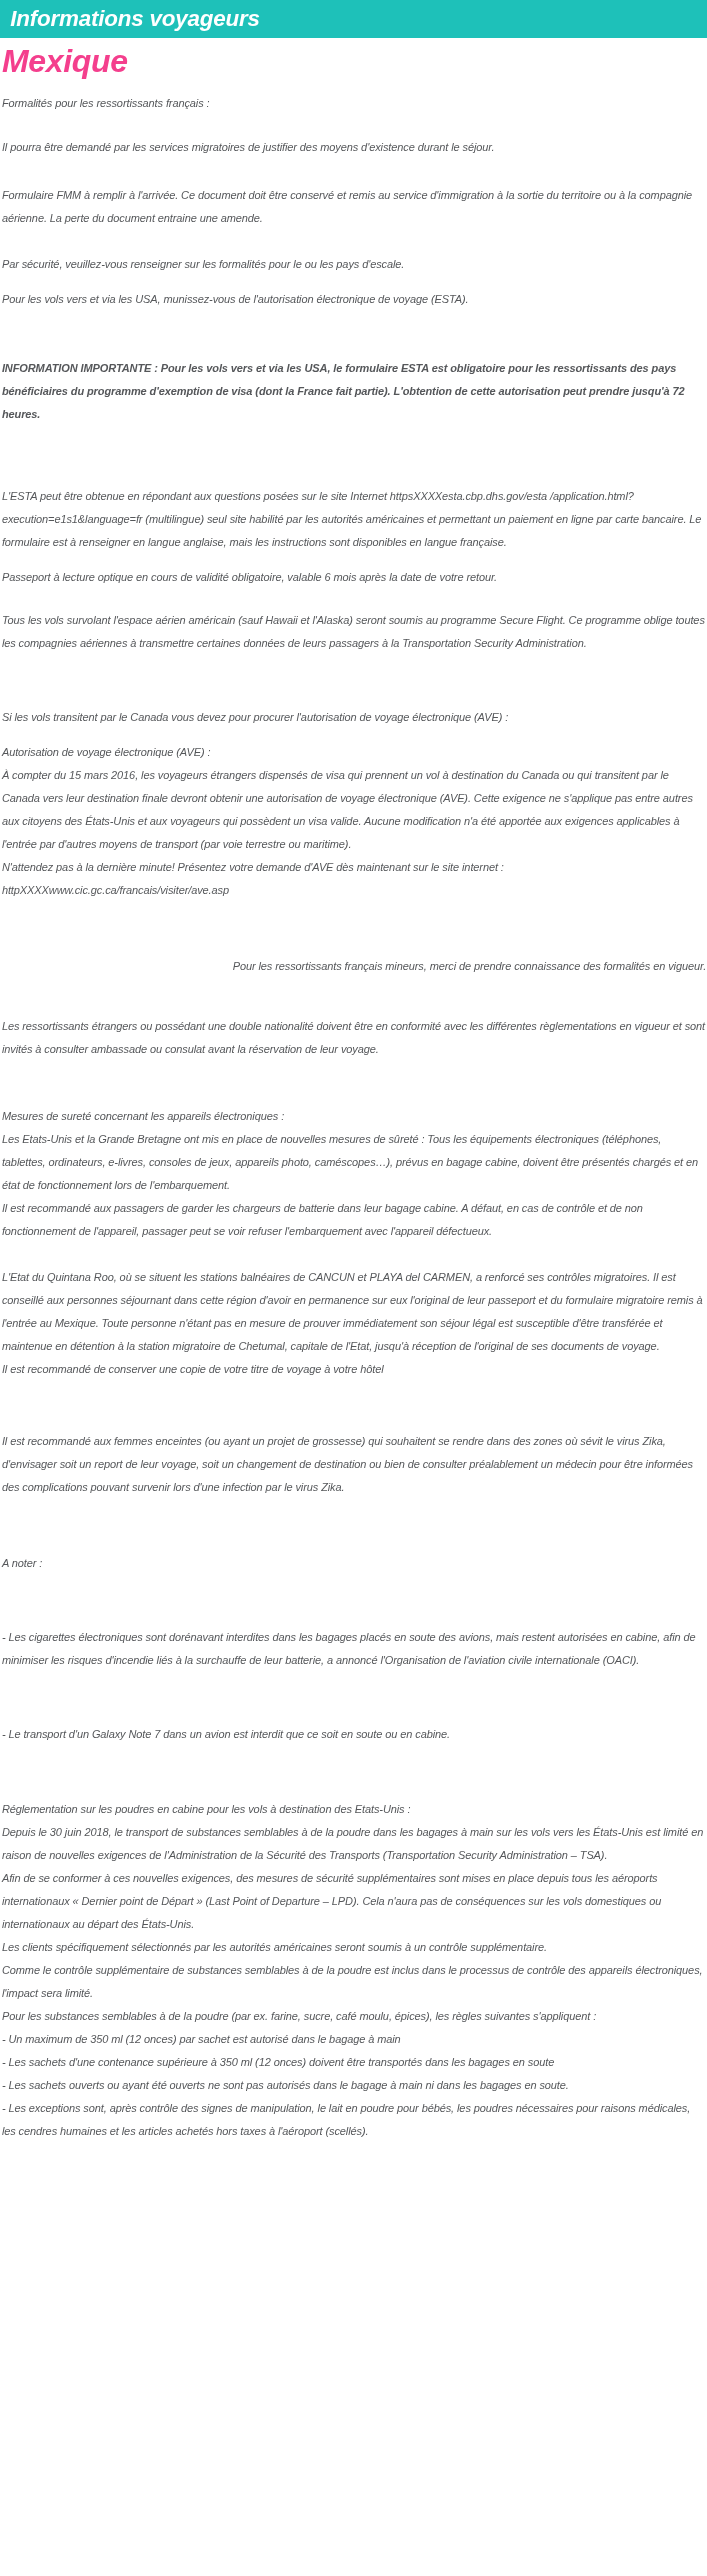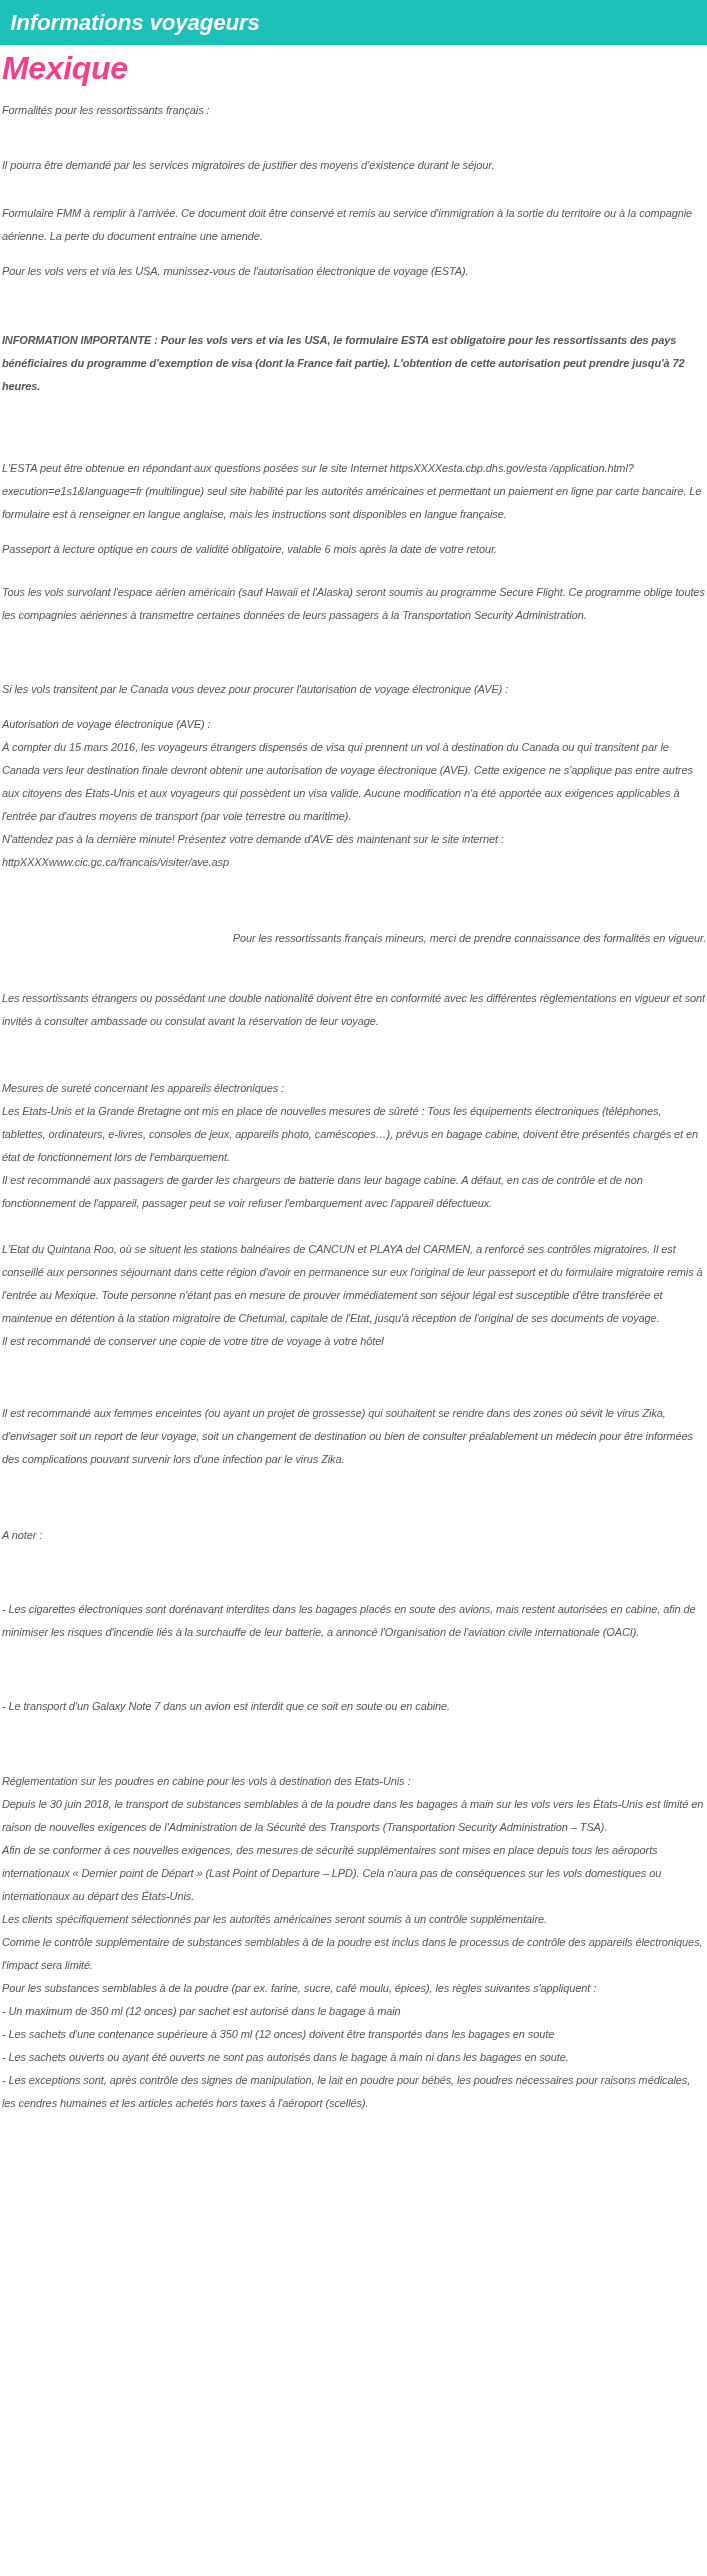--- a/index.html
+++ b/index.html
@@ -7,21 +7,21 @@
     width: 708px;
     height: 2576px;
     overflow: hidden;
     background: #ffffff;
     font-family: "Liberation Sans", sans-serif;
     font-style: italic;
     color: #55575a;
   }
   .topbar {
     background: #1ec1b9;
-    height: 45px;
+    height: 38px;
     display: flex;
     align-items: center;
     padding-left: 10.3px;
     box-sizing: border-box;
   }
   .topbar .title {
     color: #ffffff;
     font-weight: bold;
     font-size: 22.4px;
     letter-spacing: -0.2px;
@@ -48,22 +48,23 @@
 <body>
 
 <header class="topbar">
   <span class="title">Informations voyageurs</span>
 </header>
 
 <h1 class="country">Mexique</h1>
 
 <main id="content">
     <p class="para" style="margin-top: 15px;">Formalités pour les ressortissants français :</p>
-    <p class="para" style="margin-top: 32px;">Il pourra être demandé par les services migratoires de justifier des moyens d'existence durant le séjour.</p>
+    <p class="para" style="margin-top: 21px;">Il pourra être demandé par les services migratoires de justifier des moyens d'existence durant le séjour.</p>
     <p class="para" style="margin-top: 25px;">Formulaire FMM à remplir à l'arrivée. Ce document doit être conservé et remis au service d'immigration à la sortie du territoire ou à la compagnie aérienne. La perte du document entraine une amende.</p>
+    <p class="para" style="margin-top: 23px;">Par sécurité, veuillez-vous renseigner sur les formalités pour le ou les pays d'escale.</p>
     <p class="para" style="margin-top: 12px; font-style: italic;">Pour les vols vers et via les USA, munissez-vous de l'autorisation électronique de voyage (ESTA).</p>
     <p class="bold" style="margin-top: 46px;">INFORMATION IMPORTANTE : Pour les vols vers et via les USA, le formulaire ESTA est obligatoire pour les ressortissants des pays bénéficiaires du programme d'exemption de visa (dont la France fait partie). L'obtention de cette autorisation peut prendre jusqu'à 72 heures.</p>
     <p class="para" style="margin-top: 59px;">L'ESTA peut être obtenue en répondant aux questions posées sur le site Internet httpsXXXXesta.cbp.dhs.gov/esta /application.html?execution=e1s1&amp;language=fr (multilingue) seul site habilité par les autorités américaines et permettant un paiement en ligne par carte bancaire. Le formulaire est à renseigner en langue anglaise, mais les instructions sont disponibles en langue française.</p>
     <p class="para" style="margin-top: 12px;">Passeport à lecture optique en cours de validité obligatoire, valable 6 mois après la date de votre retour.</p>
     <p class="para" style="margin-top: 20.5px;">Tous les vols survolant l'espace aérien américain (sauf Hawaii et l'Alaska) seront soumis au programme Secure Flight. Ce programme oblige toutes les compagnies aériennes à transmettre certaines données de leurs passagers à la Transportation Security Administration.</p>
     <p class="para" style="margin-top: 51px;">Si les vols transitent par le Canada vous devez pour procurer l'autorisation de voyage électronique (AVE) :</p>
     <p class="para" style="margin-top: 12px;">Autorisation de voyage électronique (AVE) :
 À compter du 15 mars 2016, les voyageurs étrangers dispensés de visa qui prennent un vol à destination du Canada ou qui transitent par le Canada vers leur destination finale devront obtenir une autorisation de voyage électronique (AVE). Cette exigence ne s'applique pas entre autres aux citoyens des États-Unis et aux voyageurs qui possèdent un visa valide. Aucune modification n'a été apportée aux exigences applicables à l'entrée par d'autres moyens de transport (par voie terrestre ou maritime).
 N'attendez pas à la dernière minute! Présentez votre demande d'AVE dès maintenant sur le site internet :
 httpXXXXwww.cic.gc.ca/francais/visiter/ave.asp</p>

